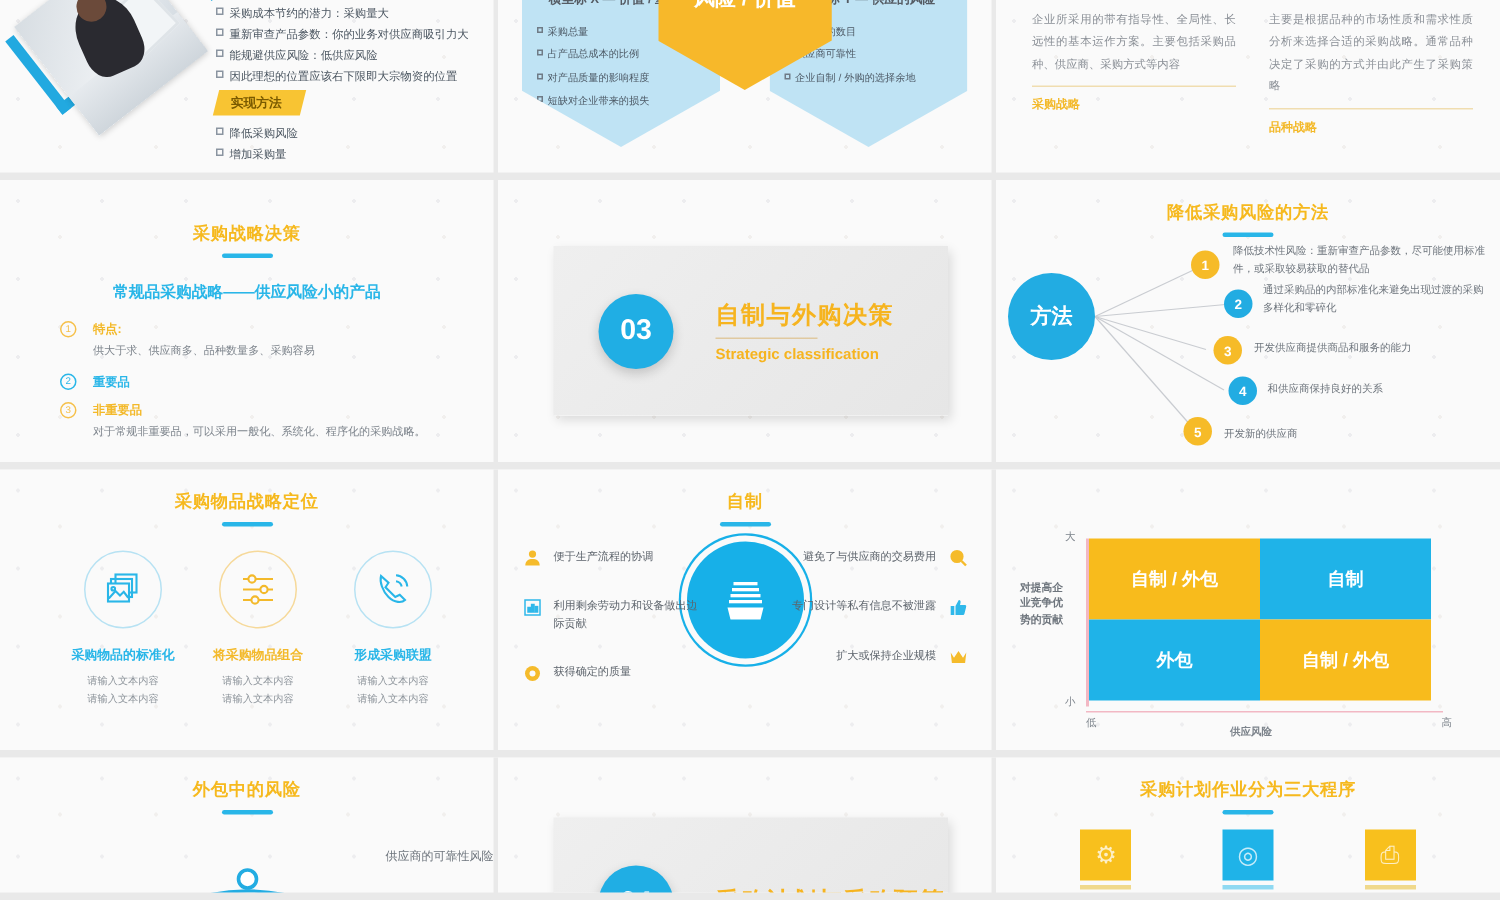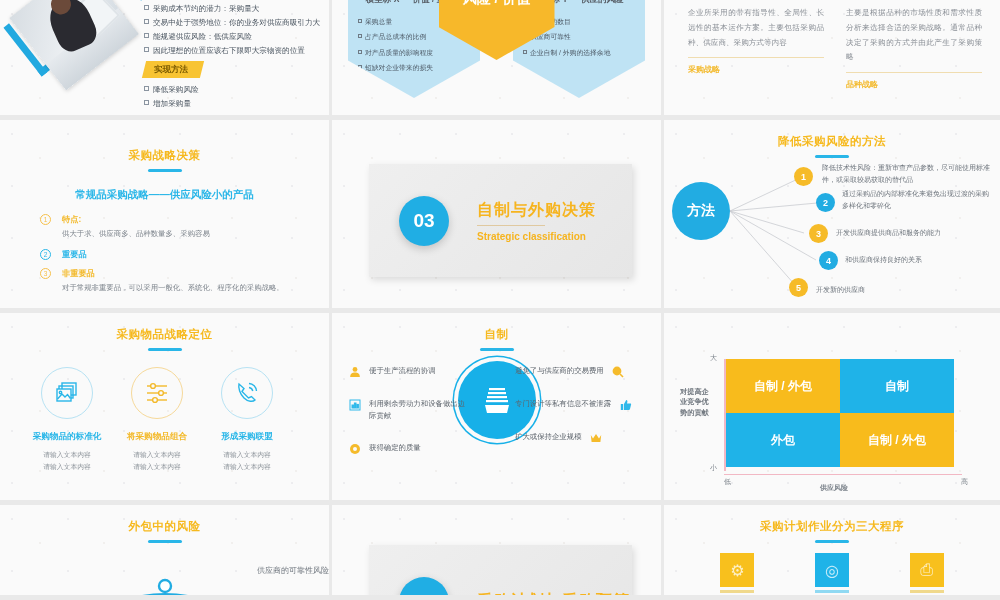--- a/index.html
+++ b/index.html
@@ -207,21 +207,21 @@
     color: #fff; font-size: 9px; font-weight: bold;
     display: flex; align-items: center; justify-content: center;
   }
   .m-dot.y { background: #f6bb28; }
   .m-dot.b { background: #22ace2; }
   .m-txt { position: absolute; font-size: 7px; color: #6e757d; line-height: 1.7; }
 
   
   .ic3row {
     position: absolute; left: 0; right: 0; top: 54px;
-    display: flex; justify-content: flex-start; padding: 0 22px;
+    display: flex; justify-content: flex-end; padding: 0 22px;
   }
   .ic3 { width: 90px; text-align: center; }
   .ic3 .ring {
     width: 52px; height: 52px; border-radius: 50%;
     border: 1.4px solid #b7e2f3;
     margin: 0 auto 12px;
     display: flex; align-items: center; justify-content: center;
   }
   .ic3 .ring.y { border-color: #f6d99a; }
   .ic3 .cap { font-size: 8.6px; font-weight: bold; color: #29b6e8; margin-bottom: 6px; }
@@ -232,21 +232,21 @@
   .big-circle {
     position: absolute; left: 50%; margin-left: -39px; top: 48px;
     width: 78px; height: 78px; border-radius: 50%;
     background: #17b0e8;
     display: flex; align-items: center; justify-content: center;
     box-shadow: 0 0 0 4px #fafafa, 0 0 0 5.5px #17b0e8;
   }
   .s8-left { position: absolute; left: 16px; top: 52px; width: 120px; }
   .s8-right { position: absolute; right: 16px; top: 52px; width: 130px; text-align: right; }
   .s8-row { display: flex; align-items: flex-start; gap: 8px; margin-bottom: 20px; }
-  .s8-row.r { }
+  .s8-row.r { justify-content: flex-end; }
   .s8-ic {
     width: 13px; height: 13px; flex: none;
     display: flex; align-items: center; justify-content: center;
     font-size: 11px; line-height: 1;
   }
   .s8-tx { font-size: 7.4px; color: #5d646c; line-height: 1.65; }
 
   
   .mx { position: absolute; left: 62px; top: 46px; width: 228px; height: 112px; }
   .mx-grid { position: absolute; left: 0; top: 0; width: 228px; height: 108px; display: grid; grid-template-columns: 1fr 1fr; grid-template-rows: 1fr 1fr; }
@@ -306,21 +306,21 @@
         <div class="frame-r"></div>
         <div class="photo">
           <div class="ph-desk"></div>
           <div class="ph-mon"></div>
           <div class="ph-person"></div>
           <div class="ph-head"></div>
         </div>
       </div>
       <div class="s1-bullets">
         <div class="bl"><span class="bx"></span><span>采购成本节约的潜力：采购量大</span></div>
-        <div class="bl"><span class="bx"></span><span>交易中处于强势地位：你的业务对供应商吸引力大</span></div>
+        <div class="bl"><span class="bx"></span><span>重新审查产品参数：你的业务对供应商吸引力大</span></div>
         <div class="bl"><span class="bx"></span><span>能规避供应风险：低供应风险</span></div>
         <div class="bl"><span class="bx"></span><span>因此理想的位置应该右下限即大宗物资的位置</span></div>
       </div>
       <div class="s1-method">
         <div class="s1-bar"><span>实现方法</span></div>
         <div class="bl"><span class="bx"></span><span>降低采购风险</span></div>
         <div class="bl"><span class="bx"></span><span>增加采购量</span></div>
       </div>
     </div>
   </div>

